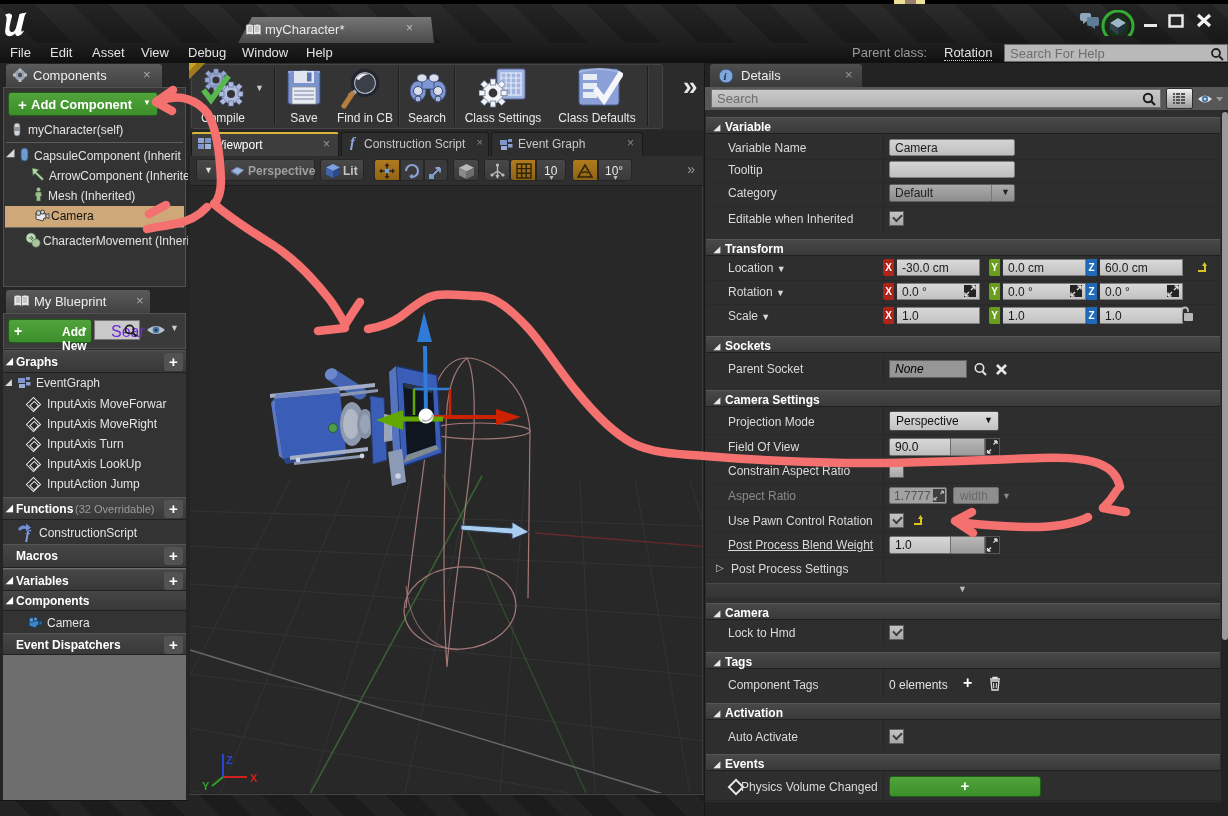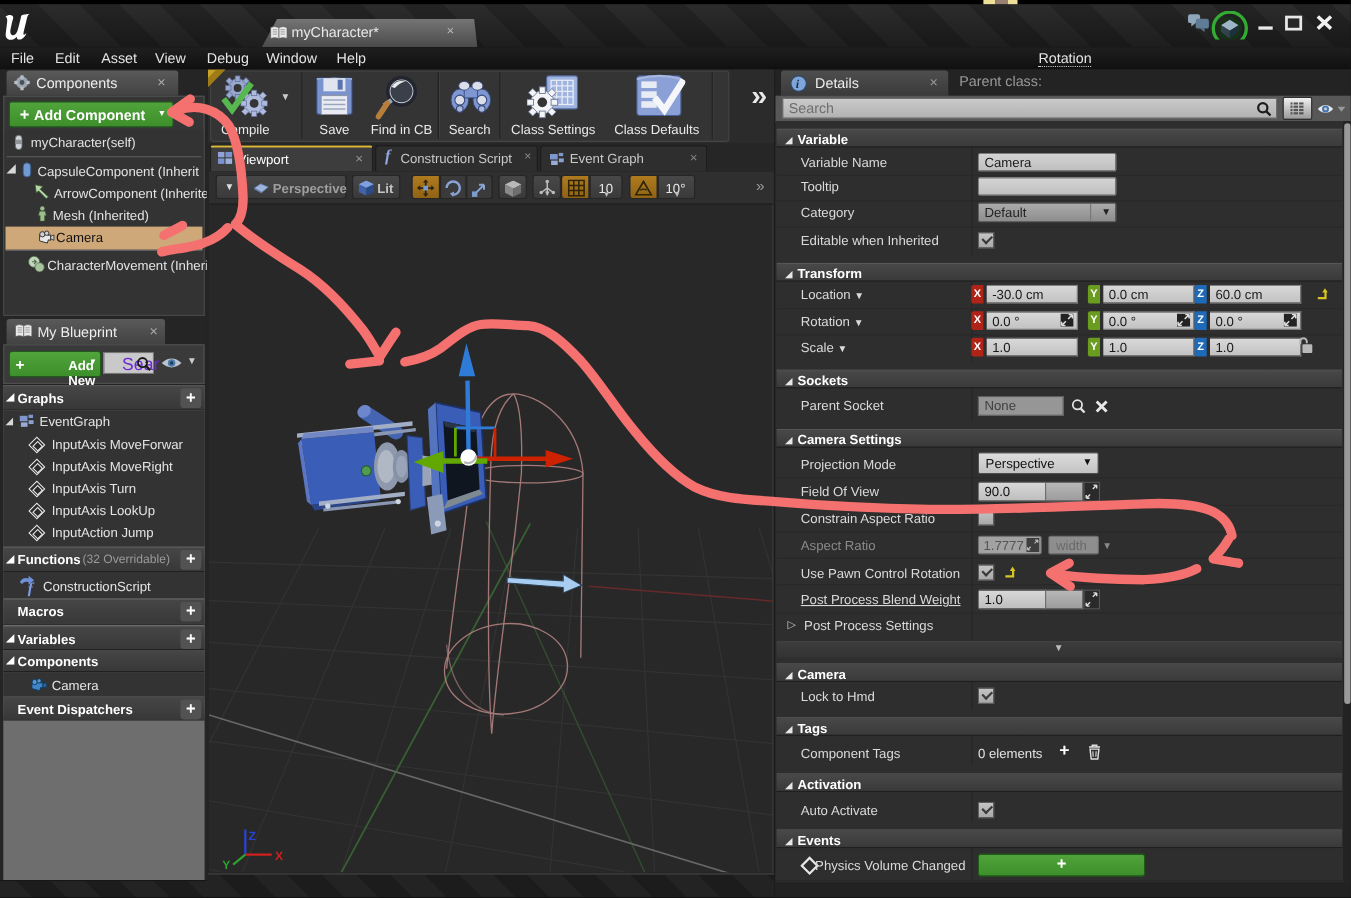--- a/index.html
+++ b/index.html
@@ -102,22 +102,29 @@
   </div>
 
   <div class="abs" id="menubar">
     <div class="mitem" style="left:10px;">File</div>
     <div class="mitem" style="left:50px;">Edit</div>
     <div class="mitem" style="left:92px;">Asset</div>
     <div class="mitem" style="left:141px;">View</div>
     <div class="mitem" style="left:188px;">Debug</div>
     <div class="mitem" style="left:242px;">Window</div>
     <div class="mitem" style="left:306px;">Help</div>
-    <div class="mitem" style="left:872px;color:#9a9a9a;margin-top:21px;">Parent class:</div>
+    <div class="mitem" style="left:852px;color:#9a9a9a;">Parent class:</div>
     <div class="mitem" style="left:944px;border-bottom:1px dotted #ccc;">Rotation</div>
+    <div class="abs" style="left:1004px;top:1px;width:224px;height:18px;background:#b9b9b9;border:1px solid #6a6a6a;box-sizing:border-box;">
+      <div style="position:absolute;left:5px;top:1px;font-size:13px;color:#6e6e6e;">Search For Help</div>
+      <svg style="position:absolute;right:3px;top:2px;" width="14" height="14" viewBox="0 0 14 14">
+        <circle cx="6" cy="6" r="4" fill="none" stroke="#222" stroke-width="1.8"></circle>
+        <path d="M9 9 L13 13" stroke="#222" stroke-width="2"></path>
+      </svg>
+    </div>
   </div>
 
   <div class="abs" id="leftcol" style="left:0;top:63px;width:188px;height:753px;background:#252525;overflow:hidden;">
 
     <div class="ptab" style="left:6px;top:1px;width:156px;height:23px;font-size:13px;">
       <svg style="position:absolute;left:6px;top:4px;" width="16" height="15" viewBox="0 0 16 15">
         <circle cx="8" cy="7" r="5.5" fill="#9aa4ae"></circle>
         <circle cx="8" cy="7" r="2.2" fill="#474f57"></circle>
         <rect x="1" y="5.5" width="3" height="3" fill="#b9c0c6"></rect>
           <rect x="12" y="5.5" width="3" height="3" fill="#b9c0c6"></rect>
@@ -724,21 +731,21 @@
 <svg class="abs" style="left:475px;top:196px;" width="14" height="16" viewBox="0 0 14 16">
           <path d="M2 7 L2 4.5 A3 3 0 0 1 8 4.5 L8 6" fill="none" stroke="#b8b8b8" stroke-width="1.8"></path>
           <rect x="4" y="7" width="9" height="8" rx="1" fill="#b8b8b8"></rect>
         </svg>
 <div class="dhdr" style="top:226px;height:17px;">
           <b>◢</b>
           <span>Sockets</span>
         </div>
 <div class="dlbl" style="top:252px;">Parent Socket</div>
 <div class="abs" style="left:184px;top:250px;width:78px;height:18px;background:#969696;border:1px solid #5e5e5e;box-sizing:border-box;">
-          <span style="position:absolute;left:5px;top:1px;color:#404040;">None</span>
+          <span style="position:absolute;left:5px;top:1px;color:#000000;font-style:italic;">None</span>
         </div>
 <svg class="abs" style="left:268px;top:252px;" width="15" height="15" viewBox="0 0 15 15">
           <circle cx="6.5" cy="6" r="4.2" fill="none" stroke="#e4e4e4" stroke-width="1.6"></circle>
           <path d="M9.5 9.5 L13 13" stroke="#e4e4e4" stroke-width="2"></path>
         </svg>
 <svg class="abs" style="left:290px;top:253px;" width="13" height="13" viewBox="0 0 13 13">
           <path d="M2 2 L11 11 M11 2 L2 11" stroke="#e8e8e8" stroke-width="2.6"></path>
         </svg>
 <div class="dhdr" style="top:280px;height:17px;">
           <b>◢</b>

